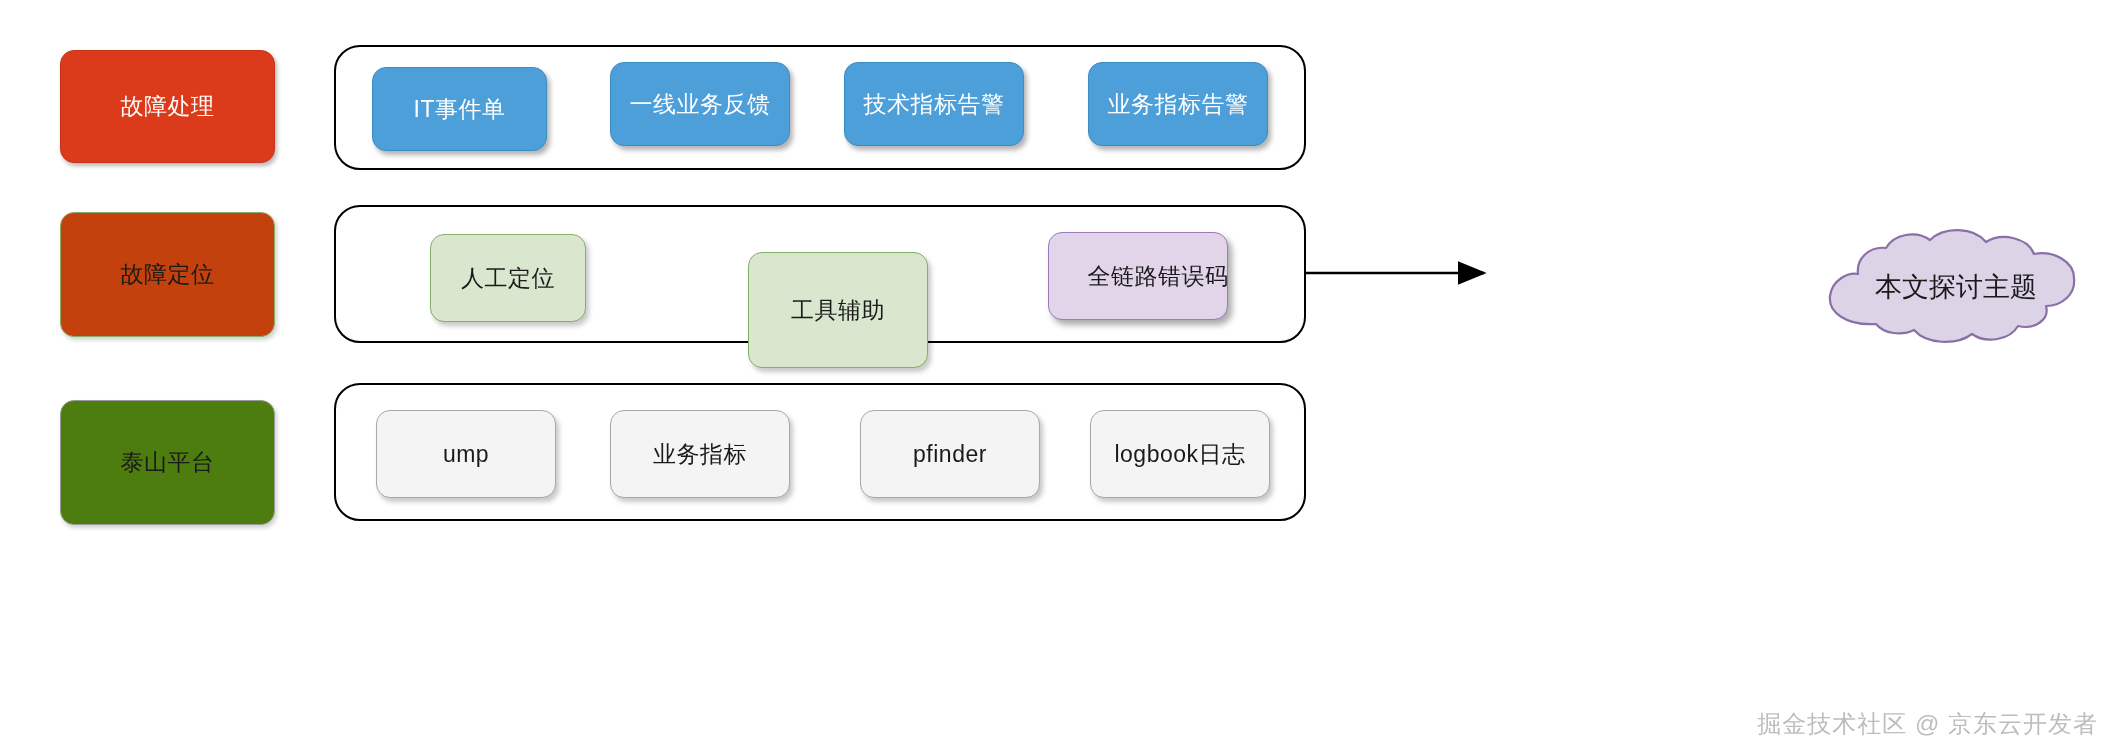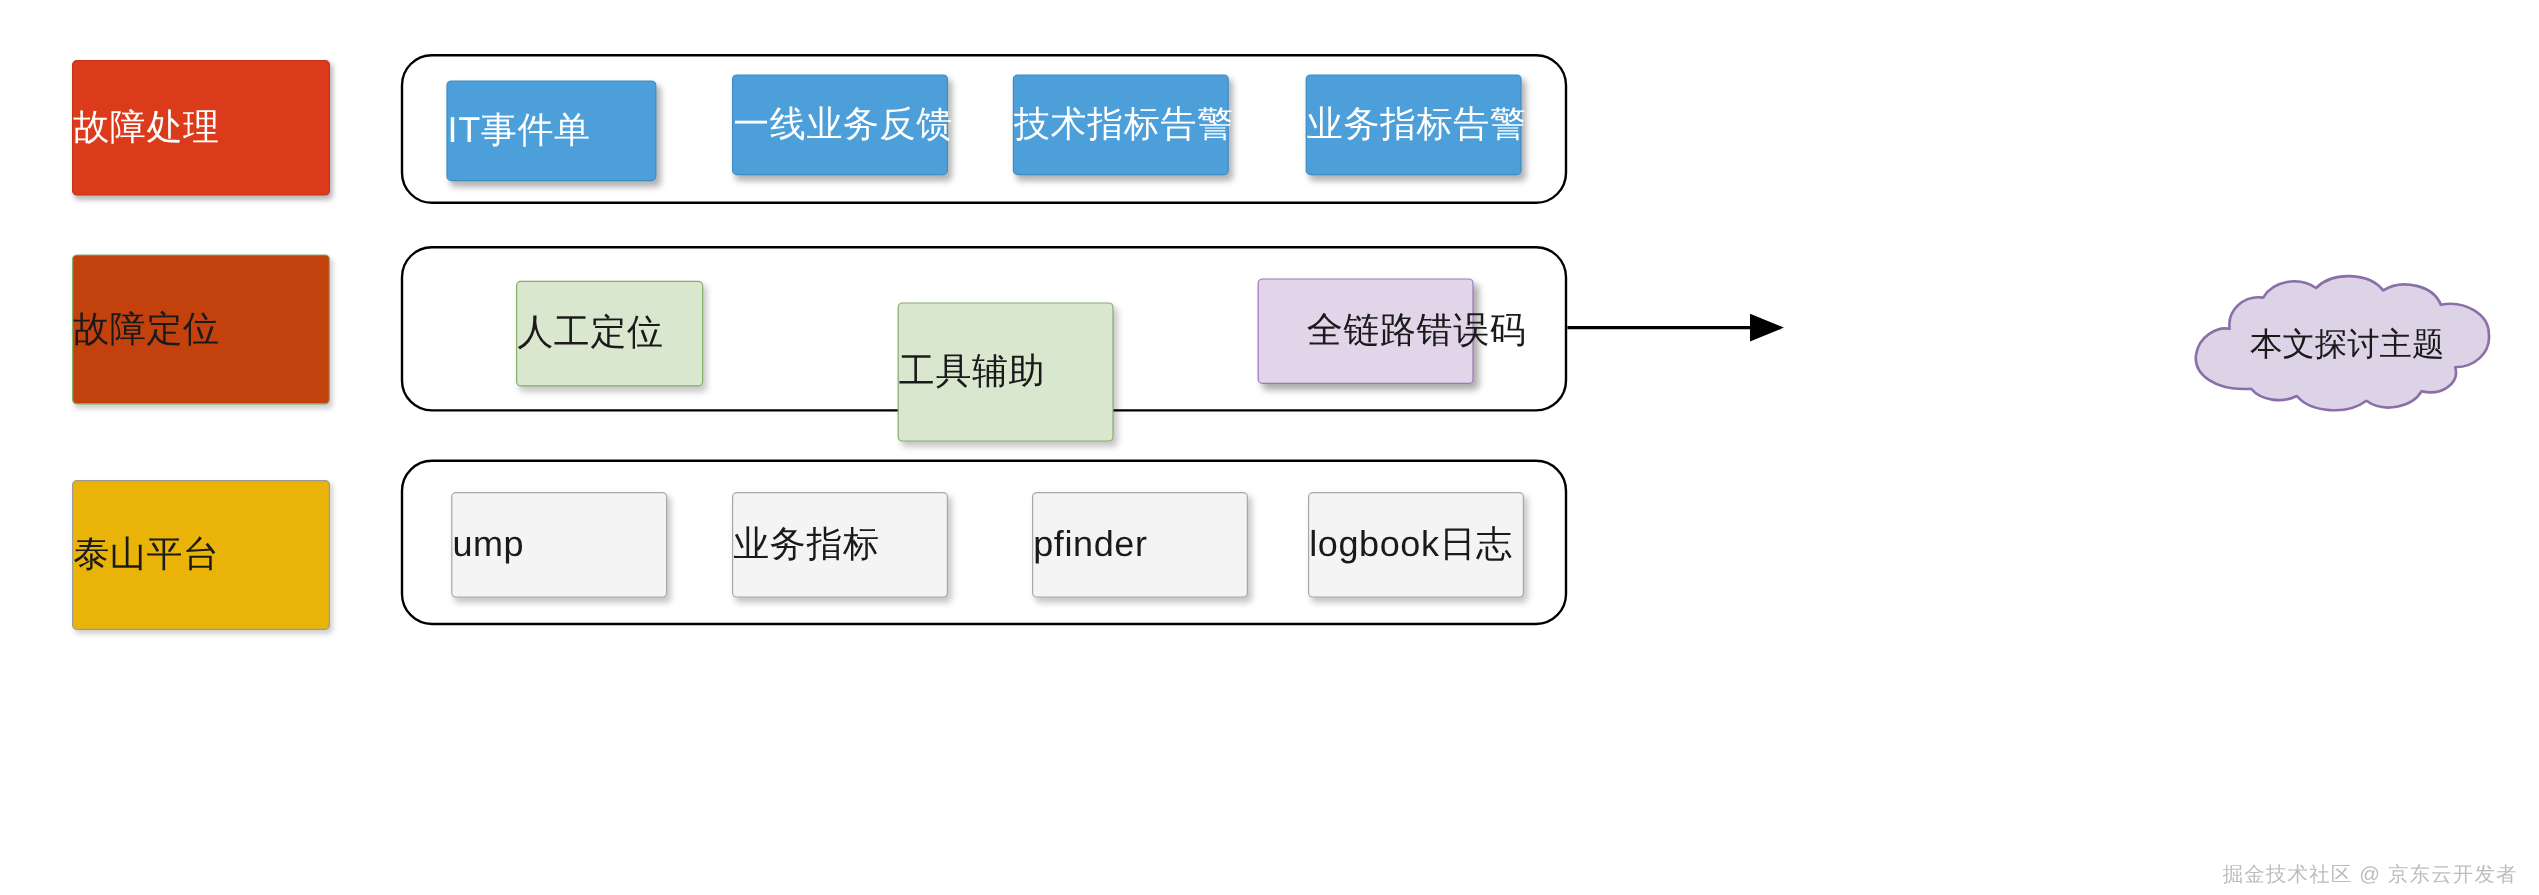--- a/index.html
+++ b/index.html
@@ -18,44 +18,44 @@
     position: absolute;
     inset: 0;
   }
 
   
   .node {
     position: absolute;
     box-sizing: border-box;
     display: flex;
     align-items: center;
-    justify-content: flex-start;
+    justify-content: center;
     text-align: center;
-    border-radius: 4px;
-    font-size: 30px;
+    border-radius: 14px;
+    font-size: 23px;
     line-height: 1.25;
     letter-spacing: 0.5px;
     white-space: nowrap;
   }
 
   
   .cat-red {
     background: #DB3B1B;
     border: 1.5px solid #C5341A;
     color: #ffffff;
     box-shadow: 2px 3px 4px rgba(0,0,0,0.28);
   }
   .cat-green {
     background: #c2410c;
     border: 1.5px solid #87AE6A;
     color: #1a1a1a;
     box-shadow: 2px 3px 4px rgba(0,0,0,0.18);
   }
   .cat-grey {
-    background: #eab308;
+    background: #4d7c0f;
     border: 1.5px solid #9A9A9A;
     color: #1a1a1a;
     box-shadow: 2px 3px 4px rgba(0,0,0,0.18);
   }
 
   
   .group-box {
     position: absolute;
     box-sizing: border-box;
     border: 2.5px solid #000000;
@@ -112,21 +112,21 @@
     color: #1a1a1a;
     white-space: nowrap;
     pointer-events: none;
   }
 
   
   .watermark {
     position: absolute;
     right: 18px;
     bottom: 6px;
-    font-size: 17px;
+    font-size: 24px;
     color: #BDBDBD;
     white-space: nowrap;
     letter-spacing: 1px;
   }
 </style>
 </head>
 <body>
 
 <div class="canvas">
 

